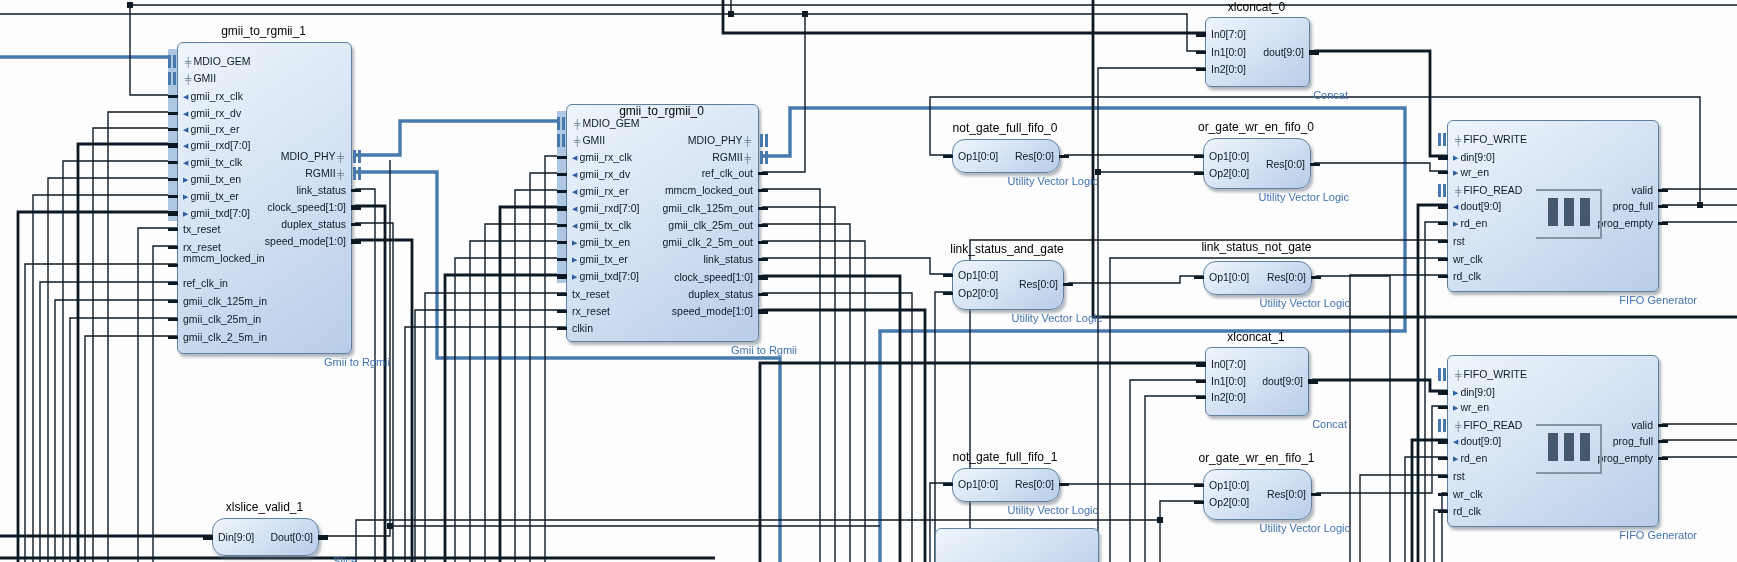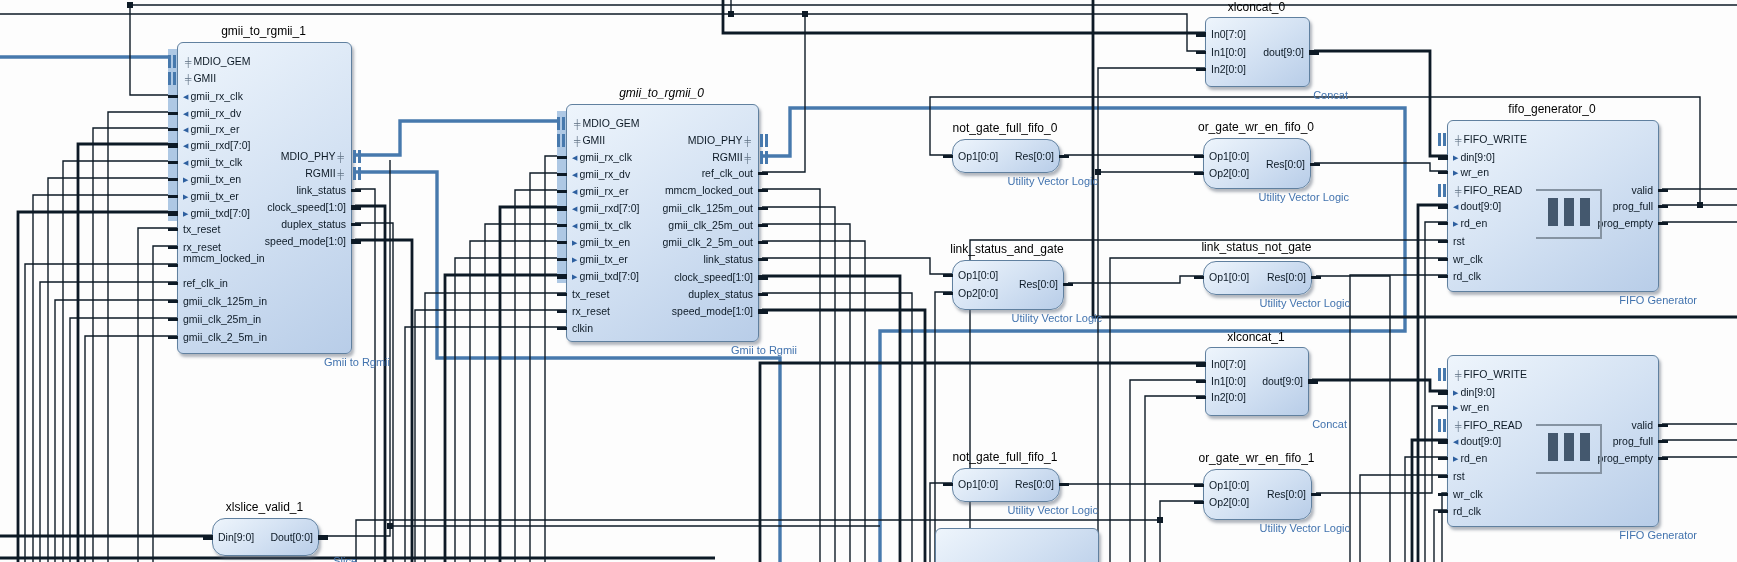--- a/index.html
+++ b/index.html
@@ -230,21 +230,21 @@
       <div class="stub" style="width: 10px; height: 3px; top: 136px; right: -10px;"></div>
       <div class="prow right" style="top: 147px;"><span>link_status</span></div>
       <div class="stub" style="width: 10px; height: 3px; top: 153px; right: -10px;"></div>
       <div class="prow right" style="top: 165px;"><span>clock_speed[1:0]</span></div>
       <div class="stub" style="width: 10px; height: 5px; top: 170px; right: -10px;"></div>
       <div class="prow right" style="top: 182px;"><span>duplex_status</span></div>
       <div class="stub" style="width: 10px; height: 3px; top: 188px; right: -10px;"></div>
       <div class="prow right" style="top: 199px;"><span>speed_mode[1:0]</span></div>
       <div class="stub" style="width: 10px; height: 5px; top: 204px; right: -10px;"></div>
     </div>
-    <div class="blk-title" style="left: 526px; top: 86px; width: 271px; font-style: italic;">gmii_to_rgmii_0</div>
+    <div class="blk-title" style="left: 526px; top: 104px; width: 271px;">gmii_to_rgmii_0</div>
     <div class="blk-type" style="left: 526px; top: 344px; width: 271px;">Gmii to Rgmii</div>
     <div class="block" style="left: 1205px; top: 17px; width: 103px; height: 68px;">
       <div class="prow left" style="top: 9px;"><span>In0[7:0]</span></div>
       <div class="stub" style="width: 10px; height: 5px; top: 14px; left: -10px;"></div>
       <div class="prow left" style="top: 27px;"><span>In1[0:0]</span></div>
       <div class="stub" style="width: 10px; height: 3px; top: 33px; left: -10px;"></div>
       <div class="prow left" style="top: 44px;"><span>In2[0:0]</span></div>
       <div class="stub" style="width: 10px; height: 3px; top: 50px; left: -10px;"></div>
       <div class="prow right" style="top: 27px;"><span>dout[9:0]</span></div>
       <div class="stub" style="width: 10px; height: 5px; top: 32px; right: -10px;"></div>
@@ -295,21 +295,20 @@
       <div class="prow right" style="top: 78px;"><span>prog_full</span></div>
       <div class="stub" style="width: 10px; height: 3px; top: 84px; right: -10px;"></div>
       <div class="prow right" style="top: 95px;"><span>prog_empty</span></div>
       <div class="stub" style="width: 10px; height: 3px; top: 101px; right: -10px;"></div>
       <div class="ficon" style="left: 88px; top: 68px; width: 64px; height: 46px;">
         <div class="fbar" style="left: 12px;"></div>
         <div class="fbar" style="left: 28px;"></div>
         <div class="fbar" style="left: 44px;"></div>
       </div>
     </div>
-    <div class="blk-title" style="left: 1407px; top: 102px; width: 290px;">fifo_generator_0</div>
     <div class="blk-type" style="left: 1407px; top: 294px; width: 290px;">FIFO Generator</div>
     <div class="block small" style="left: 952px; top: 260px; width: 110px; height: 48px;">
       <div class="prow left" style="top: 7px;"><span>Op1[0:0]</span></div>
       <div class="stub" style="width: 10px; height: 3px; top: 13px; left: -10px;"></div>
       <div class="prow left" style="top: 25px;"><span>Op2[0:0]</span></div>
       <div class="stub" style="width: 10px; height: 3px; top: 31px; left: -10px;"></div>
       <div class="prow right" style="top: 16px;"><span>Res[0:0]</span></div>
       <div class="stub" style="width: 10px; height: 3px; top: 22px; right: -10px;"></div>
     </div>
     <div class="blk-title" style="left: 912px; top: 242px; width: 190px;">link_status_and_gate</div>

